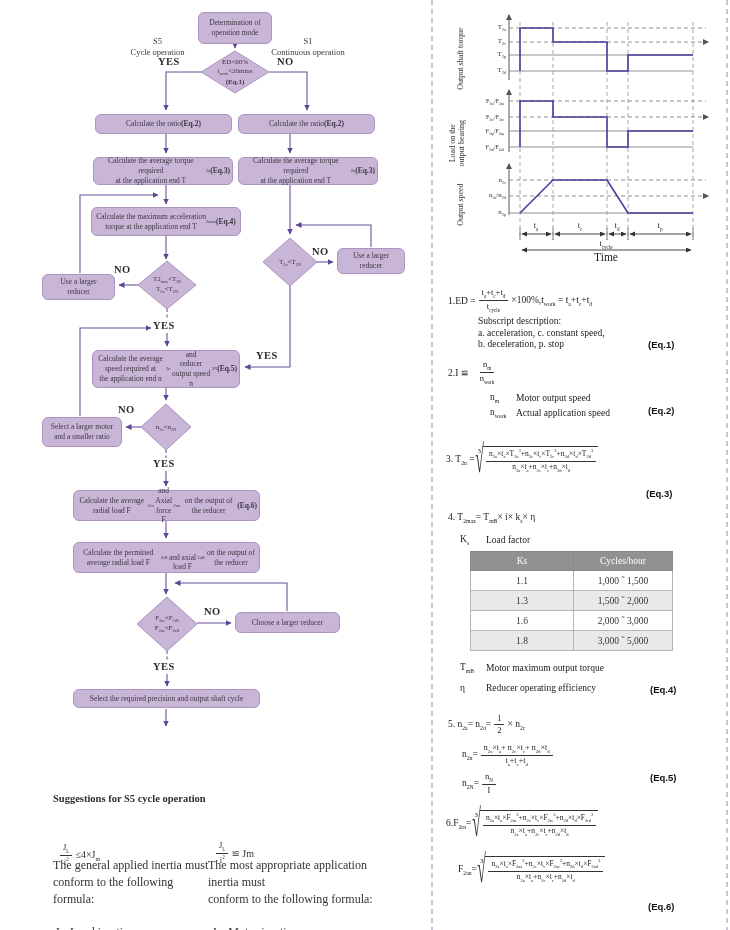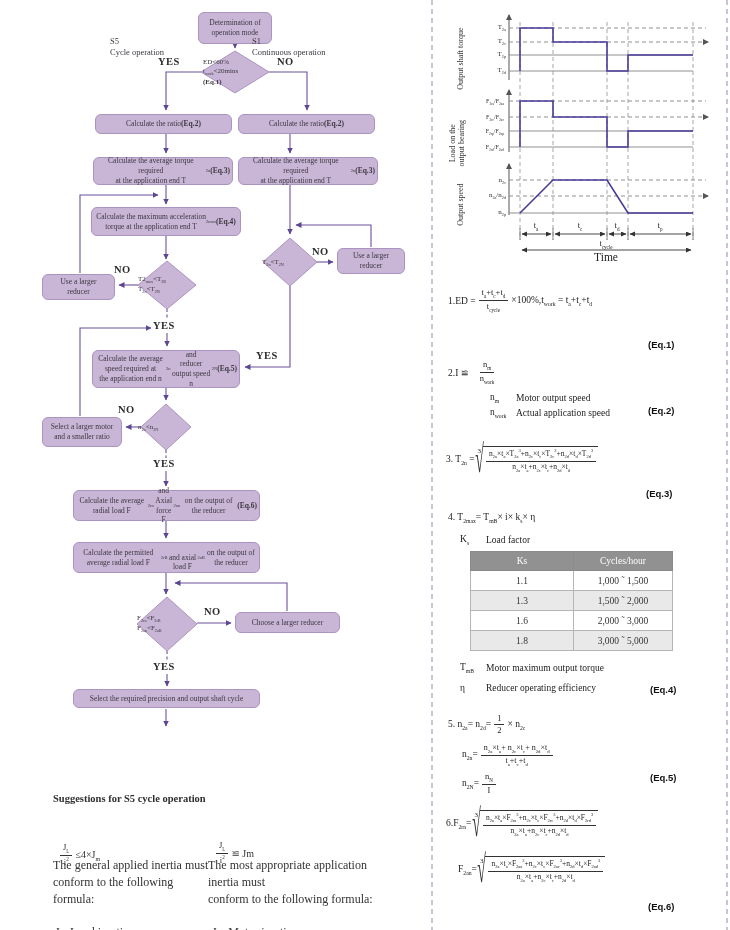--- a/index.html
+++ b/index.html
@@ -6,21 +6,21 @@
   body{width:730px;height:930px;position:relative;overflow:hidden;
        font-family:"Liberation Serif",serif;color:#3a3a3a;}
   #page{position:absolute;left:0;top:0;width:730px;height:930px;}
   .sep{position:absolute;top:0;bottom:0;width:2px;
        background:repeating-linear-gradient(to bottom,#ccc2dc 0 5px,transparent 5px 9px);}
   sub{font-size:0.60em;} sup{font-size:0.60em;}
   
   .box{position:absolute;background:#c9b5d6;border:1px solid #ab94c2;border-radius:6px;
        display:flex;align-items:center;justify-content:center;text-align:center;
        font-size:7.5px;line-height:1.3;color:#3c3740;padding:1px 2px;box-sizing:border-box;}
-  .dlabel{position:absolute;font-size:7px;line-height:1.35;color:#3c3740;}
+  .dlabel{position:absolute;text-align:center;font-size:7px;line-height:1.35;color:#3c3740;}
   .yn{position:absolute;font-size:10.5px;font-weight:bold;color:#2d2d2d;letter-spacing:.5px;}
   svg{position:absolute;}
   
   .vlabel{position:absolute;text-align:center;font-size:8px;color:#333;line-height:1.15;
           transform:rotate(-90deg);transform-origin:center;}
   .ylab{position:absolute;text-align:right;font-size:7px;color:#333;line-height:9px;}
   .ylab.small{font-size:6px;}
   .tlab{position:absolute;text-align:center;font-size:8.5px;color:#222;}
   .time{position:absolute;text-align:center;font-size:11.5px;color:#222;}
   
@@ -244,20 +244,25 @@
   <div class="time" style="left:576px;top:251px;width:60px">Time</div>
 
   <div class="eqrow" style="left:448px;top:288px">
     <span>1.ED =</span>
     <span class="frac">
         <span class="fn">t<sub>a</sub>+t<sub>c</sub>+t<sub>d</sub></span>
         <span class="fd">t<sub>cycle</sub></span>
       </span>
     <span>×100%,t<sub>work</sub> = t<sub>a</sub>+t<sub>c</sub>+t<sub>d</sub></span>
   </div>
+  <div class="note" style="left:478px;top:316px">
+    <div>Subscript description:</div>
+    <div>a. acceleration, c. constant speed,</div>
+    <div>b. deceleration, p. stop</div>
+  </div>
   <div class="tag" style="left:648px;top:339px">(Eq.1)</div>
 
   <div class="eqrow" style="left:448px;top:360px">
     <span>2.I ≌</span>
     <span class="frac" style="margin-left:8px">
         <span class="fn">n<sub>m</sub></span>
         <span class="fd">n<sub>work</sub></span>
       </span>
   </div>
   <div class="legend" style="left:490px;top:392px">

